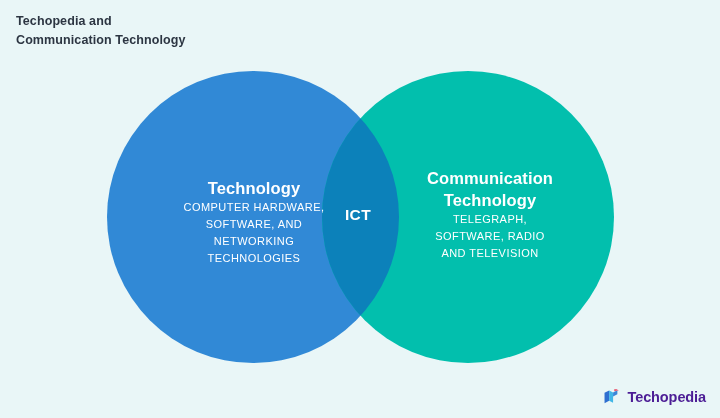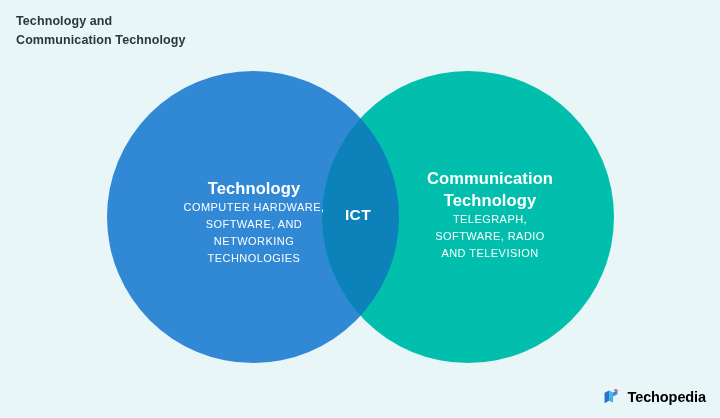--- a/index.html
+++ b/index.html
@@ -82,33 +82,33 @@
   #logo {
     position: absolute;
     right: 14px;
     bottom: 12px;
     display: flex;
     align-items: center;
     gap: 7px;
   }
   #logo-mark { width: 19px; height: 19px; display: block; }
   #logo-word {
-    color: #000000;
+    color: #4c1d95;
     font-size: 14.5px;
     font-weight: bold;
     letter-spacing: -0.1px;
   }
 </style>
 </head>
 <body>
 
 <div id="canvas">
 
   <div id="title-block">
-    <span class="tline">Technology and</span>
+    <span class="tline">Techopedia and</span>
     <span class="tline">Communication Technology</span>
   </div>
 
   <div id="venn">
     <svg width="720" height="418" viewBox="0 0 720 418" xmlns="http://www.w3.org/2000/svg">
       <defs>
         <clipPath id="clip-left">
           <circle cx="253" cy="217" r="146"></circle>
         </clipPath>
       </defs>

